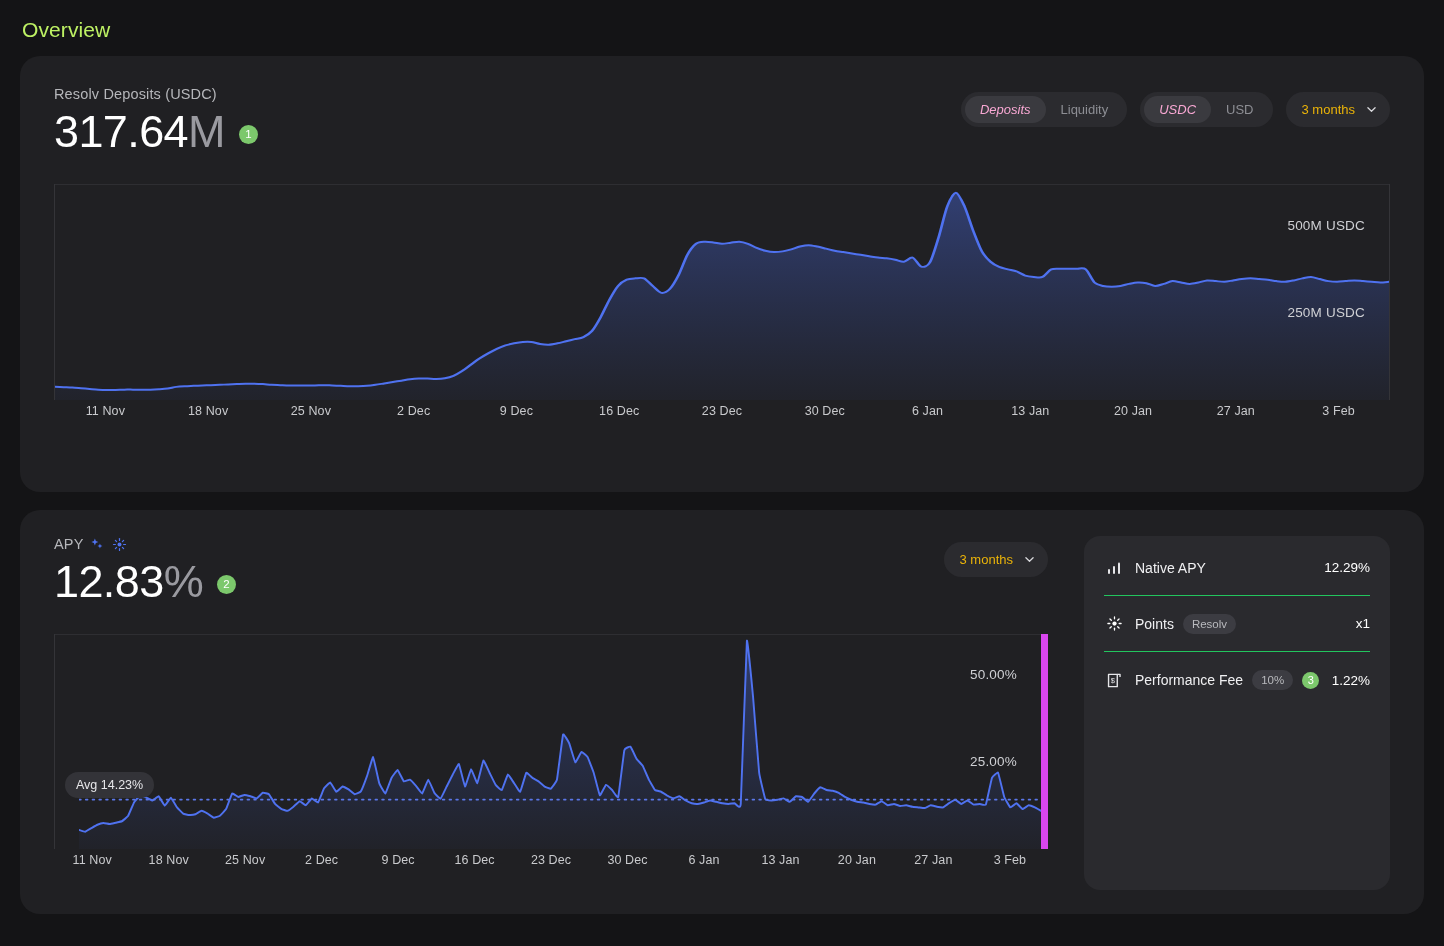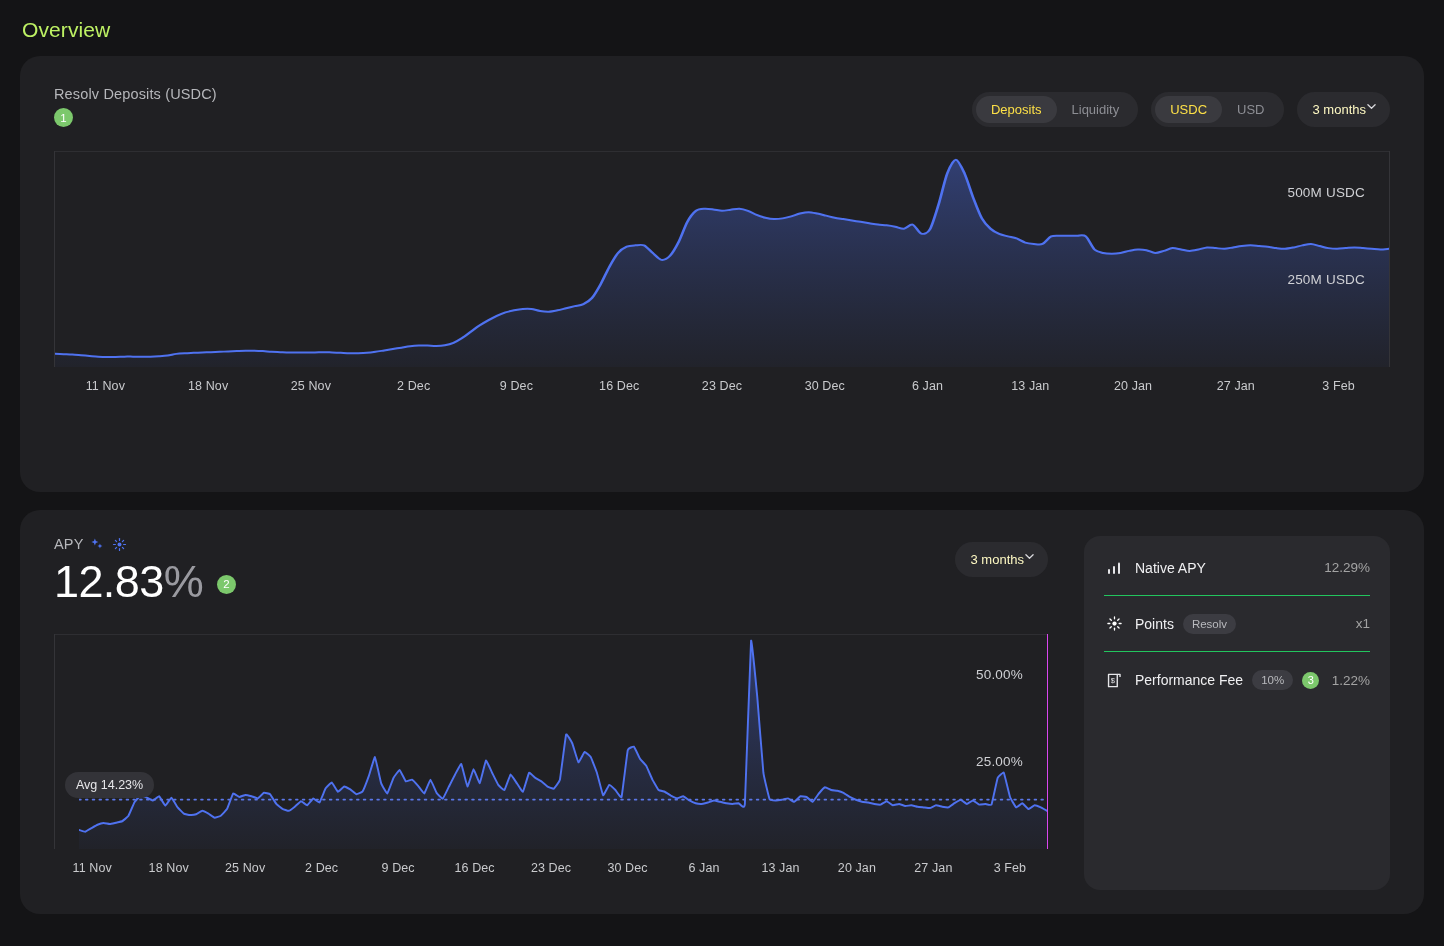--- a/index.html
+++ b/index.html
@@ -50,42 +50,42 @@
   
   .controls { display: flex; align-items: center; gap: 13px; padding-top: 6px; }
   .seg {
     display: flex; align-items: center; background: #2b2b2f;
     border-radius: 20px; padding: 4px;
   }
   .seg-item {
     font-size: 13px; color: #8d8e94; padding: 6px 15px; border-radius: 16px;
     white-space: nowrap; cursor: pointer;
   }
-  .seg-item.active { background: #3a3a3f; color: #fde047; }
+  .seg-item.active { background: #3a3a3f; color: #f9a8d4; font-style: italic; }
   .dropdown {
-    display: flex; gap: 1px;
+    display: flex; align-items: center; gap: 12px;
     background: #2b2b2f; border-radius: 20px; padding: 10px 14px 10px 16px;
-    font-size: 13px; color: #fef9c3; cursor: pointer; white-space: nowrap;
+    font-size: 13px; color: #eab308; cursor: pointer; white-space: nowrap;
   }
   .chev { width: 9px; height: 9px; display: block; }
   .chev svg { display: block; }
 
   
   .chart-box { position: relative; margin-top: 24px; }
   #deposits-chart-box { height: 216px; border-left: 1px solid #343438; border-right: 1px solid #343438; }
-  #apy-chart-box { height: 215px; border-left: 1px solid #343438; border-right: 1px solid #d946ef; padding-left: 24px; }
+  #apy-chart-box { height: 215px; border-left: 1px solid #343438; border-right: 7px solid #d946ef; padding-left: 24px; }
   .chart-box svg.plot { display: block; width: 100%; height: 100%; }
   .top-rule { position: absolute; left: 0; right: 0; top: 0; height: 1px; background: #2e2e32; }
 
   .glabel {
     position: absolute; right: 24px; font-size: 13.5px; color: #cfd0d4;
     letter-spacing: .2px; white-space: nowrap;
   }
 
-  .axis { display: flex; margin-top: 12px; }
+  .axis { display: flex; margin-top: 4px; }
   .axis span {
     flex: 1 1 0; text-align: center; font-size: 12.5px; color: #c9cacd; letter-spacing: .1px;
   }
 
   .avg-pill {
     position: absolute; left: 10px;
     background: #333338; color: #e7e7ea; font-size: 12.5px;
     padding: 6px 11px; border-radius: 14px; white-space: nowrap;
   }
 
@@ -94,21 +94,21 @@
     width: 306px; flex: none; margin-left: 36px; margin-bottom: 24px;
     background: #2a2a2e; border-radius: 16px; padding: 4px 20px;
   }
   .srow {
     display: flex; align-items: center; height: 56px;
     border-bottom: 1px solid #22c55e;
   }
   .srow:last-child { border-bottom: none; }
   .srow .ico { width: 20px; height: 20px; flex: none; margin-right: 11px; display: flex; align-items: center; justify-content: center; }
   .srow .nm { font-size: 14px; color: #f0f0f2; white-space: nowrap; }
-  .srow .val { margin-left: auto; font-size: 13.5px; color: #a3a3a3; white-space: nowrap; padding-left: 8px; }
+  .srow .val { margin-left: auto; font-size: 13.5px; color: #ffffff; white-space: nowrap; padding-left: 8px; }
   .pill-tag {
     margin-left: 9px; background: #3c3c42; color: #b9babe;
     font-size: 11.5px; padding: 4px 9px; border-radius: 11px; white-space: nowrap;
   }
   .copy-ic { margin-left: 11px; width: 15px; height: 15px; opacity: .62; cursor: pointer; }
   .morpho-logo {
     width: 20px; height: 20px; border-radius: 50%; background: #2f62f5;
     display: flex; align-items: center; justify-content: center;
   }
   .mini-badge {
@@ -123,20 +123,21 @@
 
 <div class="page">
 
   <div class="page-title">Overview</div>
 
   <div class="card" id="card-deposits">
     <div class="head-row">
       <div>
         <div class="metric-label">Resolv Deposits (USDC)</div>
         <div class="metric-value-row">
+          <div class="metric-value"><span>317.64</span><span class="unit">M</span></div>
           <div class="badge-num">1</div>
         </div>
       </div>
 
       <div class="controls">
         <div class="seg">
           <div class="seg-item active">Deposits</div>
           <div class="seg-item">Liquidity</div>
         </div>
         <div class="seg">

